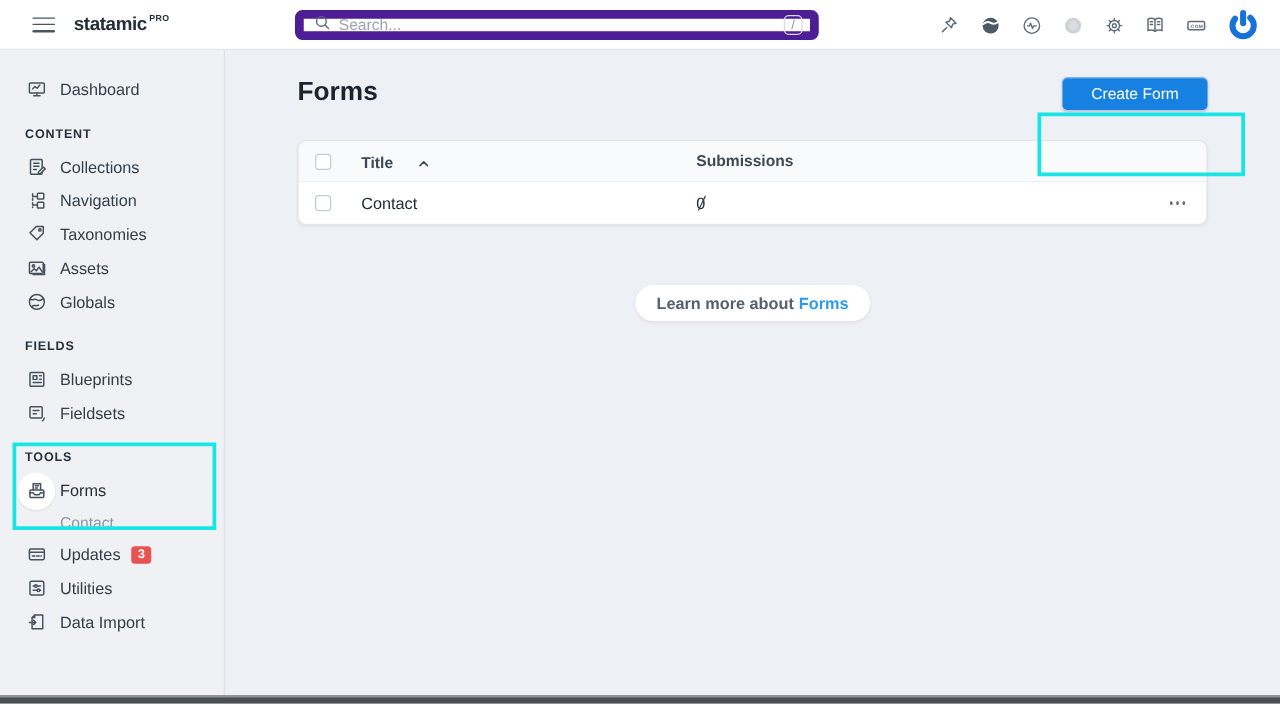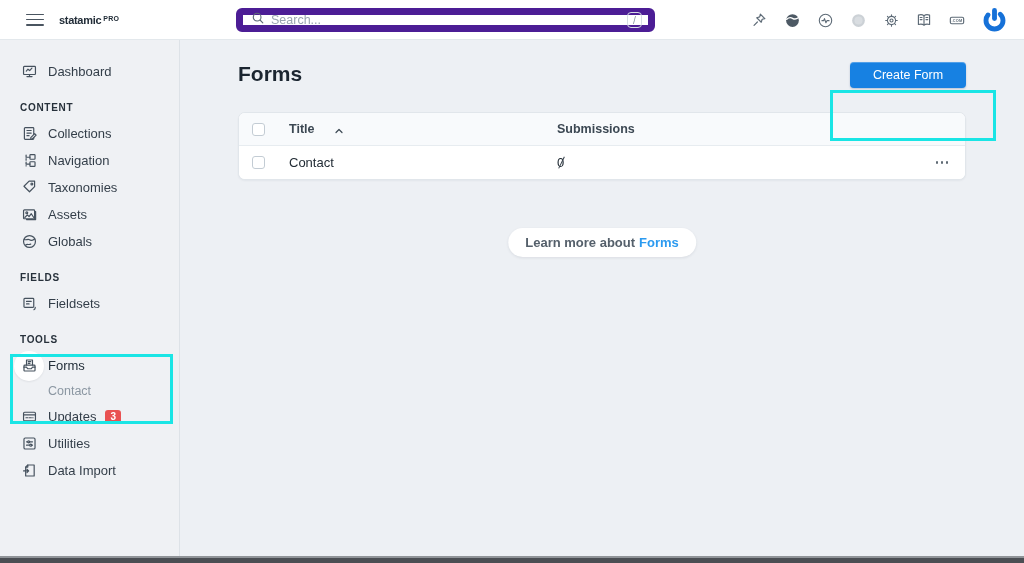--- a/index.html
+++ b/index.html
@@ -4,21 +4,21 @@
 <style>
   * { margin:0; padding:0; box-sizing:border-box; }
   html,body { width:1024px; height:563px; overflow:hidden; }
   body { font-family:"Liberation Sans","DejaVu Sans",sans-serif; background:#edf0f4; position:relative; color:#29333d; }
 
   
   .header { position:absolute; top:0; left:0; width:1024px; height:40px; background:#fff; border-bottom:1px solid #e3e8ec; display:flex; align-items:center; z-index:5; }
   .hamburger { width:18px; height:12px; margin-left:26px; display:flex; flex-direction:column; justify-content:space-between; cursor:pointer; }
   .hamburger span { display:block; height:1.6px; background:#4a5560; border-radius:1px; }
   .logo { margin-left:15px; display:flex; align-items:flex-start; cursor:pointer; }
-  .logo-text { font-size:11px; font-weight:800; letter-spacing:-0.3px; color:#222d38; }
+  .logo-text { font-size:15px; font-weight:800; letter-spacing:-0.3px; color:#222d38; }
   .logo-badge { font-size:7px; font-weight:800; color:#222d38; margin-left:2px; margin-top:1px; letter-spacing:0.3px; }
   .search-wrap { position:absolute; left:236px; top:8px; width:419px; height:24px; background:#fff; border:7px solid #4c1d95; border-radius:6px; display:flex; align-items:center; padding:0 6px 0 8px; }
   .search-input { flex:1; border:none; outline:none; font-size:12.5px; color:#3c4852; background:transparent; margin-left:6px; font-family:inherit; }
   .search-input::placeholder { color:#9aa5b1; }
   .shortcut { min-width:15px; height:16px; border:1px solid #d6dde4; border-radius:4px; font-size:10.5px; color:#8c98a4; display:flex; align-items:center; justify-content:center; padding:0 3px; }
   .header-icons { position:absolute; right:16px; top:0; height:40px; display:flex; align-items:center; gap:15px; }
   .hicon { width:18px; height:18px; display:flex; align-items:center; justify-content:center; cursor:pointer; }
   .hicon svg { display:block; }
   .power-wrap { width:27px; height:27px; }
 
@@ -35,21 +35,21 @@
 
   
   .main { position:absolute; top:40px; left:180px; right:0; bottom:0; background:#edf0f4; }
   .page-title { position:absolute; left:58px; top:22px; font-size:21px; font-weight:700; color:#1b2530; }
   .create-btn { position:absolute; right:58px; top:22px; width:116px; height:26px; background:#1781e2; color:#fff; font-size:12.5px; font-weight:400; border:none; border-radius:4px; cursor:pointer; box-shadow:inset 0 1px 0 rgba(255,255,255,.25), 0 1px 2px rgba(20,60,120,.25); font-family:inherit; }
   .table-card { position:absolute; left:58px; top:72px; width:728px; background:#fff; border:1px solid #e1e6eb; border-radius:7px; box-shadow:0 1px 2px rgba(25,35,50,.05); overflow:hidden; }
   .t-head { height:33px; background:#f8fafc; border-bottom:1px solid #e7ecf0; display:flex; align-items:center; font-size:12.5px; font-weight:600; color:#3c4853; }
   .t-row { height:33px; background:#fff; display:flex; align-items:center; font-size:13px; color:#222c35; }
   .cell-check { width:50px; display:flex; align-items:center; padding-left:13px; }
   .checkbox { width:13px; height:13px; border:1px solid #c3ccd4; border-radius:3px; background:#fff; cursor:pointer; }
-  .cell-title { width:268px; display:flex; align-items:center; gap:21px; }
+  .cell-title { width:268px; display:flex; align-items:flex-end; gap:21px; }
   .cell-subs { flex:1; }
   .cell-actions { width:46px; display:flex; justify-content:center; }
   .dots { display:flex; gap:2.5px; cursor:pointer; padding:4px; }
   .dots i { width:2.6px; height:2.6px; border-radius:50%; background:#5f6a74; }
   .sort-caret { display:inline-block; margin-top:1px; }
   .slashed { position:relative; display:inline-block; }
   .slashed::after { content:""; position:absolute; left:50%; top:6%; height:88%; width:1px; background:#39434d; transform:rotate(26deg); }
 
   .learn-pill { position:absolute; left:50%; transform:translateX(-50%); top:188px; height:29px; background:#fff; border-radius:15px; box-shadow:0 1px 3px rgba(25,35,50,.09); display:flex; align-items:center; padding:0 17px; font-size:13px; color:#55606b; white-space:nowrap;font-weight:bold; }
   .learn-pill a { color:#2b9af0; text-decoration:none; margin-left:4px; cursor:pointer; }
@@ -201,20 +201,29 @@
     <span class="icon-wrap">
       <svg class="oicon" width="17" height="17" viewBox="0 0 20 20">
           <circle cx="10" cy="10" r="7"></circle>
           <path d="M4 7.5c2 1.5 4-1 6 .5s4 .5 6-1M5.5 14c2-1.5 4 .5 6-1"></path>
         </svg>
     </span>
     <span class="lbl">Globals</span>
   </div>
 
   <div class="section-label">FIELDS</div>
+  <div class="side-item">
+    <span class="icon-wrap">
+      <svg class="oicon" width="17" height="17" viewBox="0 0 20 20">
+          <rect x="3.5" y="3.5" width="13" height="13" rx="1"></rect>
+          <path d="M6.5 6.5h3.5v3.5H6.5zM12.5 6.5h1.8M12.5 9.8h1.8M6.5 13h7.8"></path>
+        </svg>
+    </span>
+    <span class="lbl">Blueprints</span>
+  </div>
   <div class="side-item">
     <span class="icon-wrap">
       <svg class="oicon" width="17" height="17" viewBox="0 0 20 20">
           <rect x="3.5" y="4" width="11.5" height="10.5" rx="1"></rect>
           <path d="M6.5 7.5h5.5M6.5 10.5h3"></path>
           <path d="M16.8 14.5q0 2.2-1.6 2.8"></path>
         </svg>
     </span>
     <span class="lbl">Fieldsets</span>
   </div>

